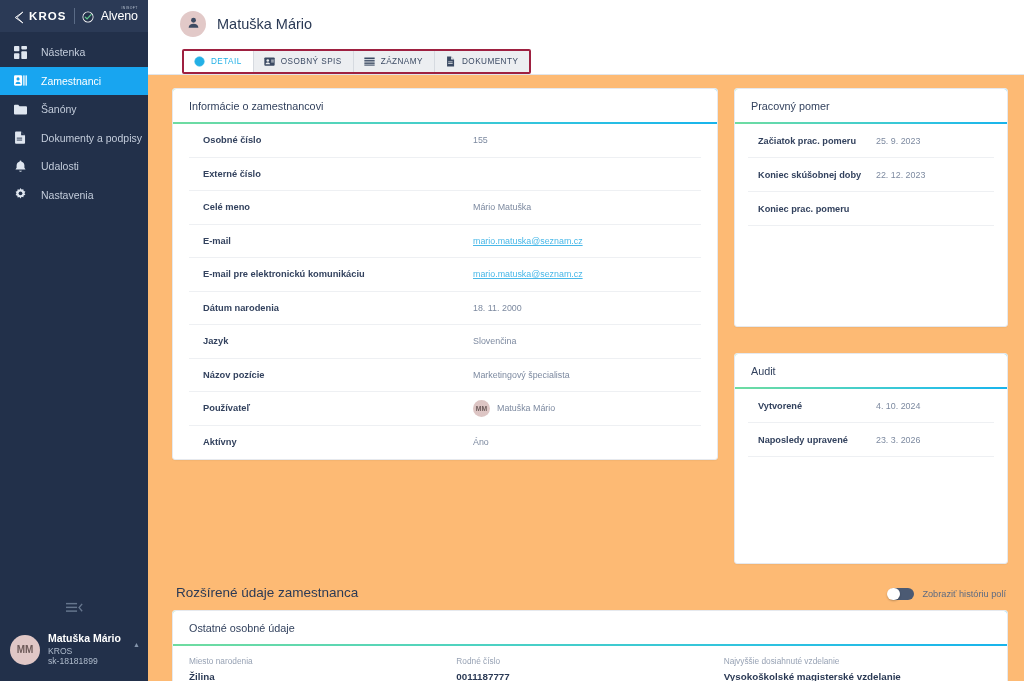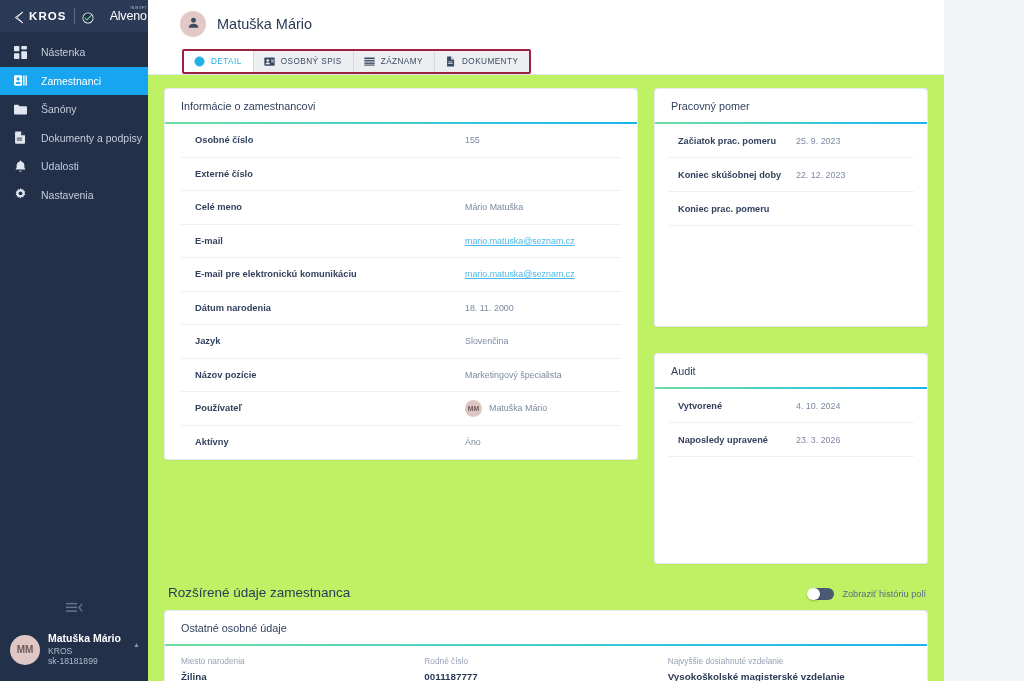--- a/index.html
+++ b/index.html
@@ -5,42 +5,42 @@
 <style>
   * { box-sizing: border-box; margin: 0; padding: 0; }
   html, body {
     width: 1024px; height: 681px;
     overflow: hidden;
     font-family: "Liberation Sans", "DejaVu Sans", sans-serif;
     background: #f2f4f7;
     color: #2b3a55;
     -webkit-font-smoothing: antialiased;
   }
-  .app { display: flex; width: 944px; height: 681px; }
+  .app { display: flex; width: 1024px; height: 681px; }
 
   
   .sidebar {
     width: 148px; min-width: 148px; height: 681px;
     background: #22304a;
     display: flex; flex-direction: column;
     position: relative;
   }
   .brand {
     height: 32px; display: flex; align-items: center;
     padding-left: 12px; gap: 7px;
     background: #2b3a56;
   }
   .brand-kros { display: flex; align-items: center; gap: 4px; }
   .kros-mark { width: 13px; height: 13px; }
   .kros-text {
     color: #ffffff; font-weight: bold; font-size: 11.5px;
     letter-spacing: 1.1px;
   }
   .brand-divider { width: 1px; height: 16px; background: #5a6b86; }
-  .brand-alveno { display: flex; align-items: center; gap: 16px; position: relative; }
+  .brand-alveno { display: flex; gap: 7px; position: relative; }
   .alveno-mark { width: 12px; height: 12px; }
   .alveno-text { color: #ffffff; font-size: 12.5px; letter-spacing: -0.2px; }
   .alveno-sup {
     position: absolute; right: 0px; top: -3px;
     font-size: 3.4px; color: #b9c3d2; letter-spacing: 0.4px;
   }
 
   .nav { padding-top: 6px; }
   .nav-item {
     height: 28.5px; display: flex; align-items: center;
@@ -96,22 +96,22 @@
   }
   .tab:last-child { border-right: none; }
   .tab.active { background: #ffffff; color: #23b0e6; }
   .tab .t-ico { width: 11px; height: 11px; display:flex; align-items:center; justify-content:center; flex:none; }
   .tab .t-ico svg { fill: #3b4a63; display:block; }
   .tab.active .t-ico svg { fill: #23b0e6; stroke: #23b0e6; }
   .tabs-underline { height: 1px; background: #e1e5ea; margin-left: 0; }
 
   .content {
     flex: 1; overflow: hidden;
-    padding: 13px 16px 0 16px;
-    background: #bef264;
+    padding: 13px 16px 0 24px;
+    background: #fdba74;
   }
   .cols { display: flex; gap: 16px; align-items: flex-start; }
   .col-left { flex: 1; min-width: 0; }
   .col-right { width: 274px; flex: none; display: flex; flex-direction: column; gap: 26px; }
 
   .card {
     background: #ffffff; border: 1px solid #e6e9ee; border-radius: 3px;
     box-shadow: 0 1px 1px rgba(30,40,60,.04);
   }
   .card-head {

